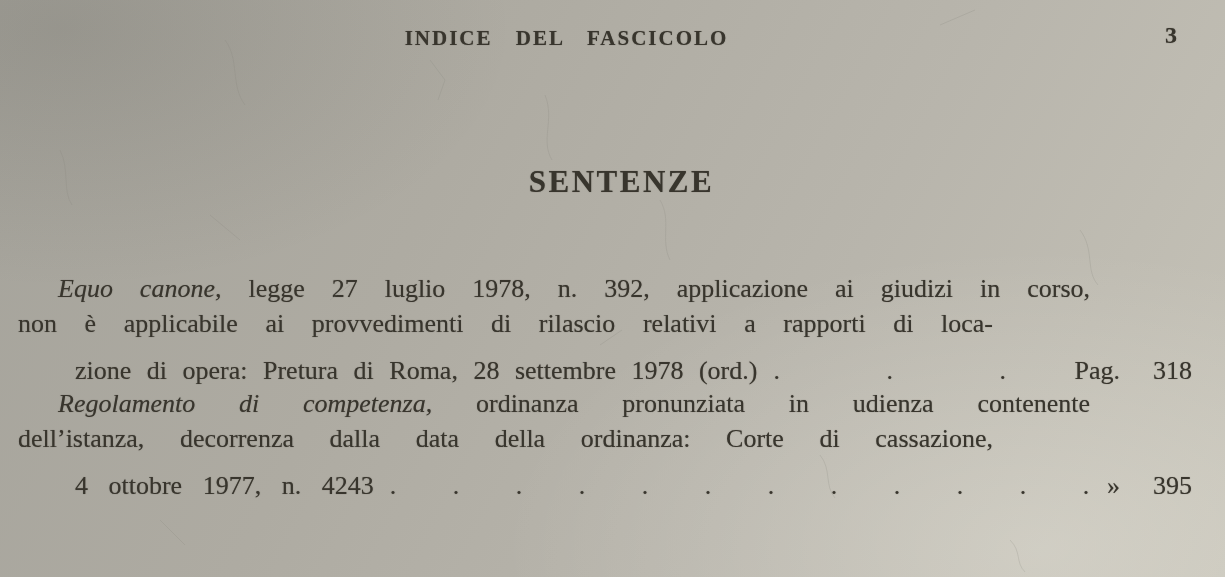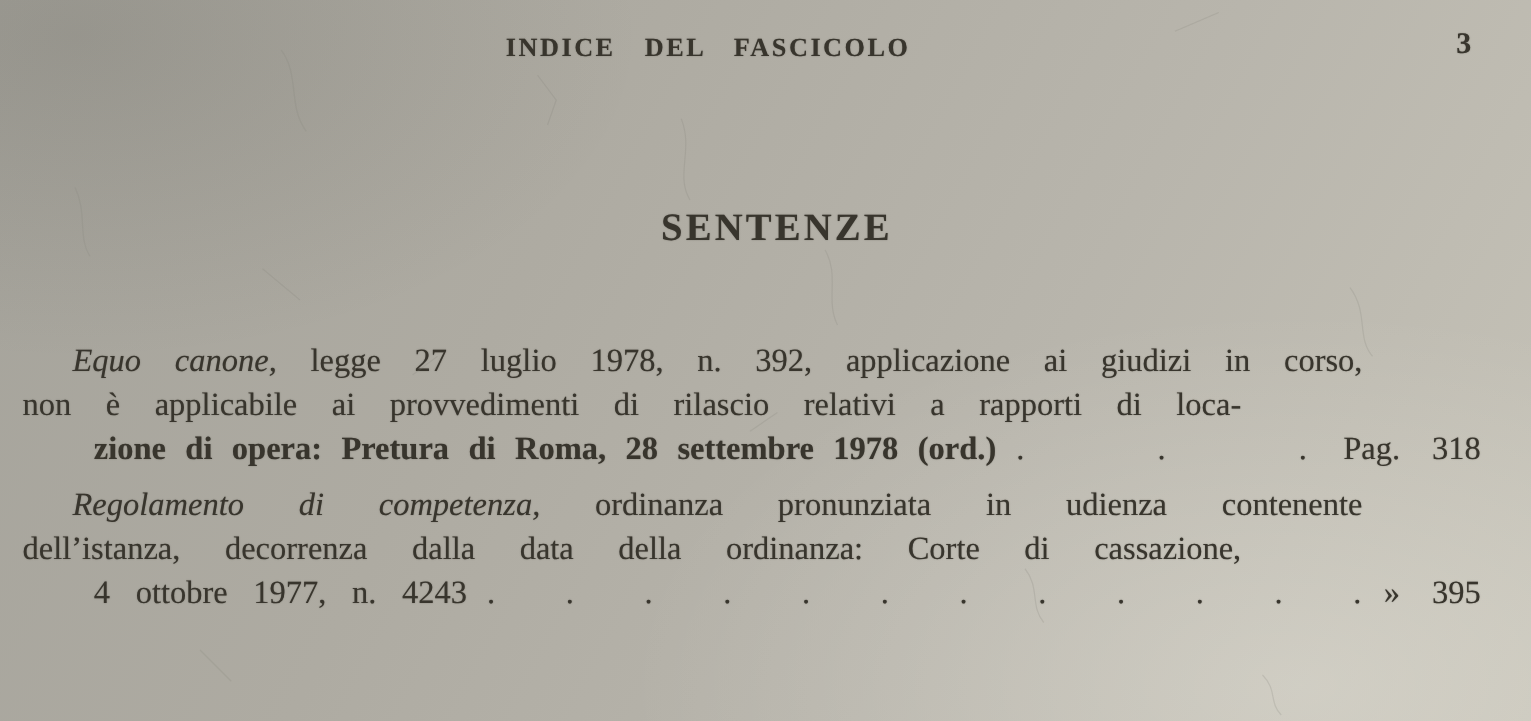--- a/index.html
+++ b/index.html
@@ -63,32 +63,32 @@
   .cont-line  { width: 975px; }
   .lead { font-style: italic; }
 
   .last-line {
     display: flex;
     align-items: baseline;
     margin-left: 57px;
     width: 1117px;
   }
   .last-line .ll-text { white-space: nowrap; }
-  .entry-1 .ll-text { word-spacing: 9px; font-weight: bold; }
+  .entry-1 .ll-text { word-spacing: 9px; }
   .entry-2 .ll-text { word-spacing: 14px; }
   .leader {
     flex: 1;
     overflow: hidden;
     white-space: nowrap;
     margin: 0 10px 0 16px;
   }
   .entry-1 .leader { word-spacing: 100px; }
   .entry-2 .leader { word-spacing: 50px; }
-  .page-ref { display: flex; align-items: baseline; }
-  .page-num { min-width: 54px; text-align: center; margin-left: 18px; }
+  .page-ref { display: flex; align-items: baseline; margin-top: 12px; }
+  .page-num { min-width: 54px; text-align: right; margin-left: 18px; }
 
   .texture {
     position: absolute;
     inset: 0;
     pointer-events: none;
   }
 </style>
 </head>
 <body>
 

